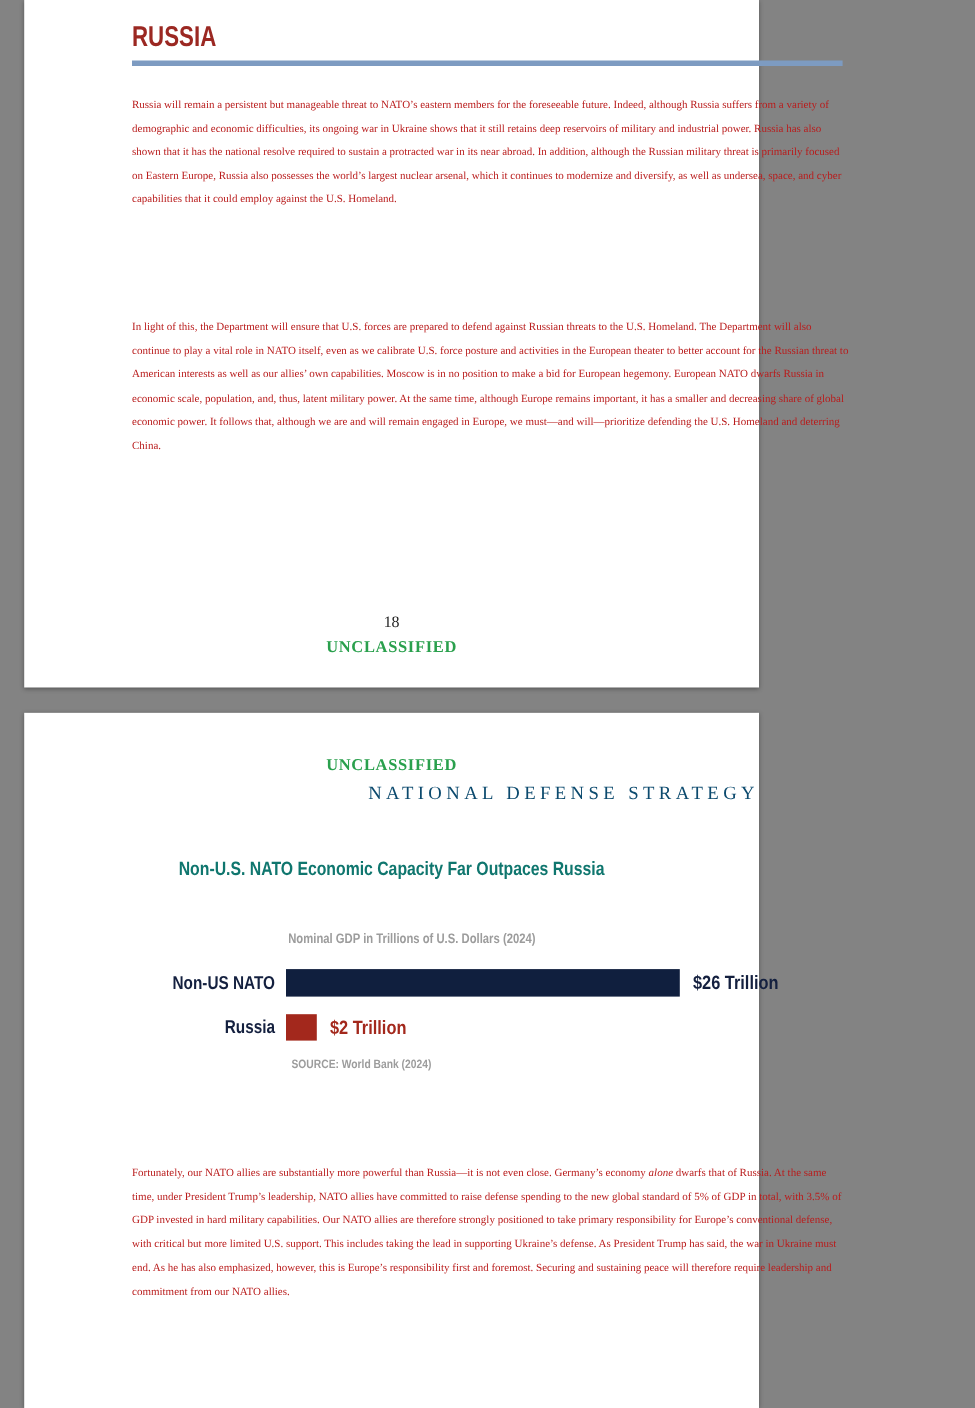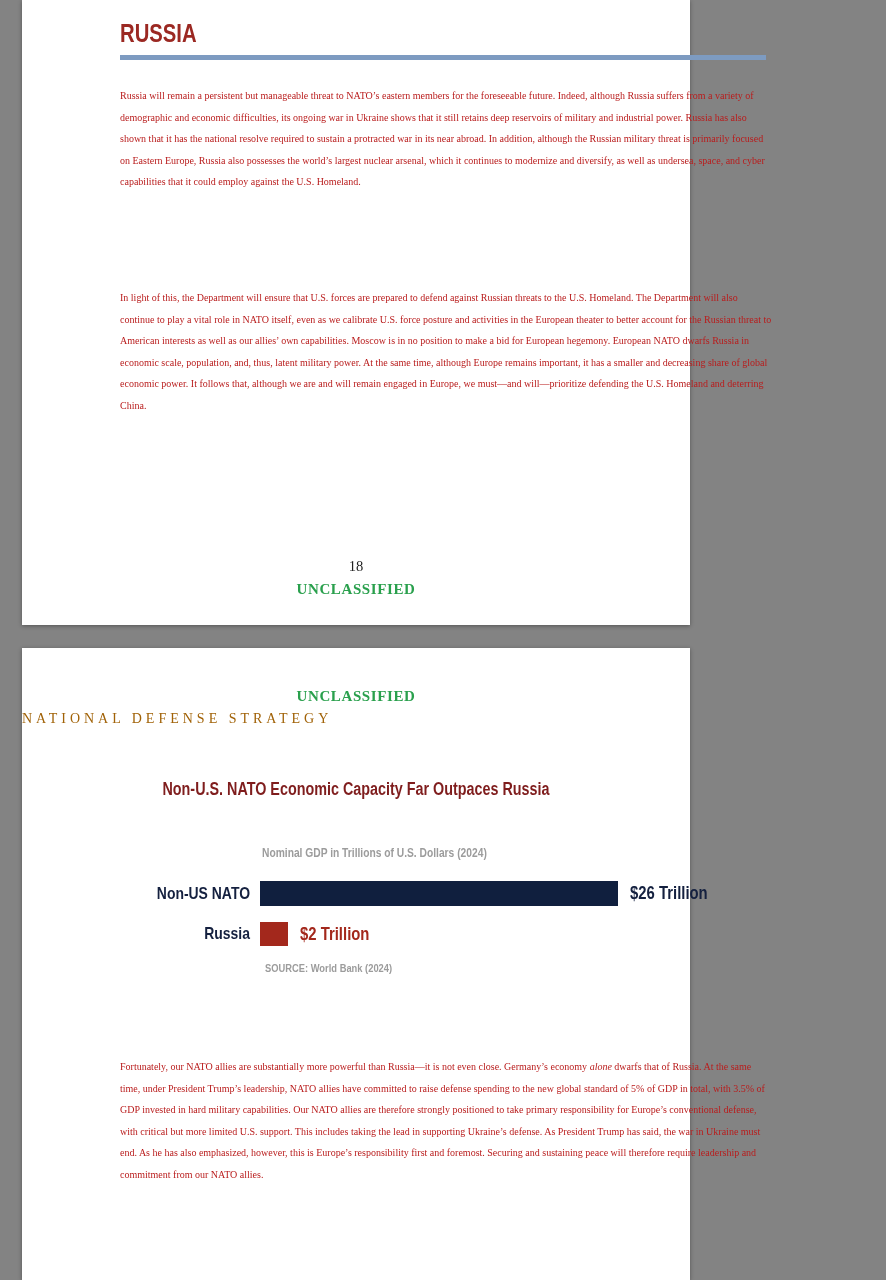--- a/index.html
+++ b/index.html
@@ -51,21 +51,21 @@
   }
 
   
   .header-classification{
     position:absolute;left:0;top:40px;width:100%;
     text-align:center;font-weight:bold;font-size:15px;
     letter-spacing:0.6px;
   }
   .doc-title{
     position:absolute;left:0;top:63px;width:100%;
-    text-align:left;font-size:14px;color:#a16207;
+    text-align:right;font-size:17px;color:#0c4a6e;
     letter-spacing:4px;
   }
   .chart-title{
     position:absolute;left:0;top:131px;width:100%;
     text-align:center;
     font-family:"Liberation Sans", sans-serif;font-weight:bold;font-size:17.5px;
   }
   .chart-title span{display:inline-block;transform:scaleX(0.82);transform-origin:center center;white-space:nowrap;}
   .chart{
     position:absolute;left:98px;top:198px;width:700px;
@@ -108,21 +108,21 @@
   <div class="body-para" id="p1">Russia will remain a persistent but manageable threat to NATO’s eastern members for the foreseeable future. Indeed, although Russia suffers from a variety of demographic and economic difficulties, its ongoing war in Ukraine shows that it still retains deep reservoirs of military and industrial power.  Russia has also shown that it has the national resolve required to sustain a protracted war in its near abroad. In addition, although the Russian military threat is primarily focused on Eastern Europe, Russia also possesses the world’s largest nuclear arsenal, which it continues to modernize and diversify, as well as undersea, space, and cyber capabilities that it could employ against the U.S. Homeland.</div>
   <div class="body-para" id="p2">In light of this, the Department will ensure that U.S. forces are prepared to defend against Russian threats to the U.S. Homeland. The Department will also continue to play a vital role in NATO itself, even as we calibrate U.S. force posture and activities in the European theater to better account for the Russian threat to American interests as well as our allies’ own capabilities. Moscow is in no position to make a bid for European hegemony. European NATO dwarfs Russia in economic scale, population, and, thus, latent military power. At the same time, although Europe remains important, it has a smaller and decreasing share of global economic power. It follows that, although we are and will remain engaged in Europe, we must—and will—prioritize defending the U.S. Homeland and deterring China.</div>
   <div class="footer-pagenum">18</div>
   <div class="footer-classification" style="color: rgb(42, 160, 77);">UNCLASSIFIED</div>
 </div>
 
 <div class="page" id="page-2">
   <div class="header-classification" style="color: rgb(42, 160, 77);">UNCLASSIFIED</div>
   <div class="doc-title">NATIONAL DEFENSE STRATEGY</div>
 
-  <div class="chart-title" style="color: #7f1d1d; text-decoration: underline;">
+  <div class="chart-title" style="color: #0f766e; text-decoration: underline;">
     <span>Non-U.S. NATO Economic Capacity Far Outpaces Russia</span>
   </div>
 
   <div class="chart">
     <div class="chart-subtitle">Nominal GDP in Trillions of U.S. Dollars (2024)</div>
     <div class="chart-rows">
       <div class="chart-row">
         <div class="bar-label" style="color: rgb(20, 32, 63);">Non-US NATO</div>
         <div class="bar-track">
           <div class="bar" style="width: 358px; background: rgb(16, 31, 62);"></div>

